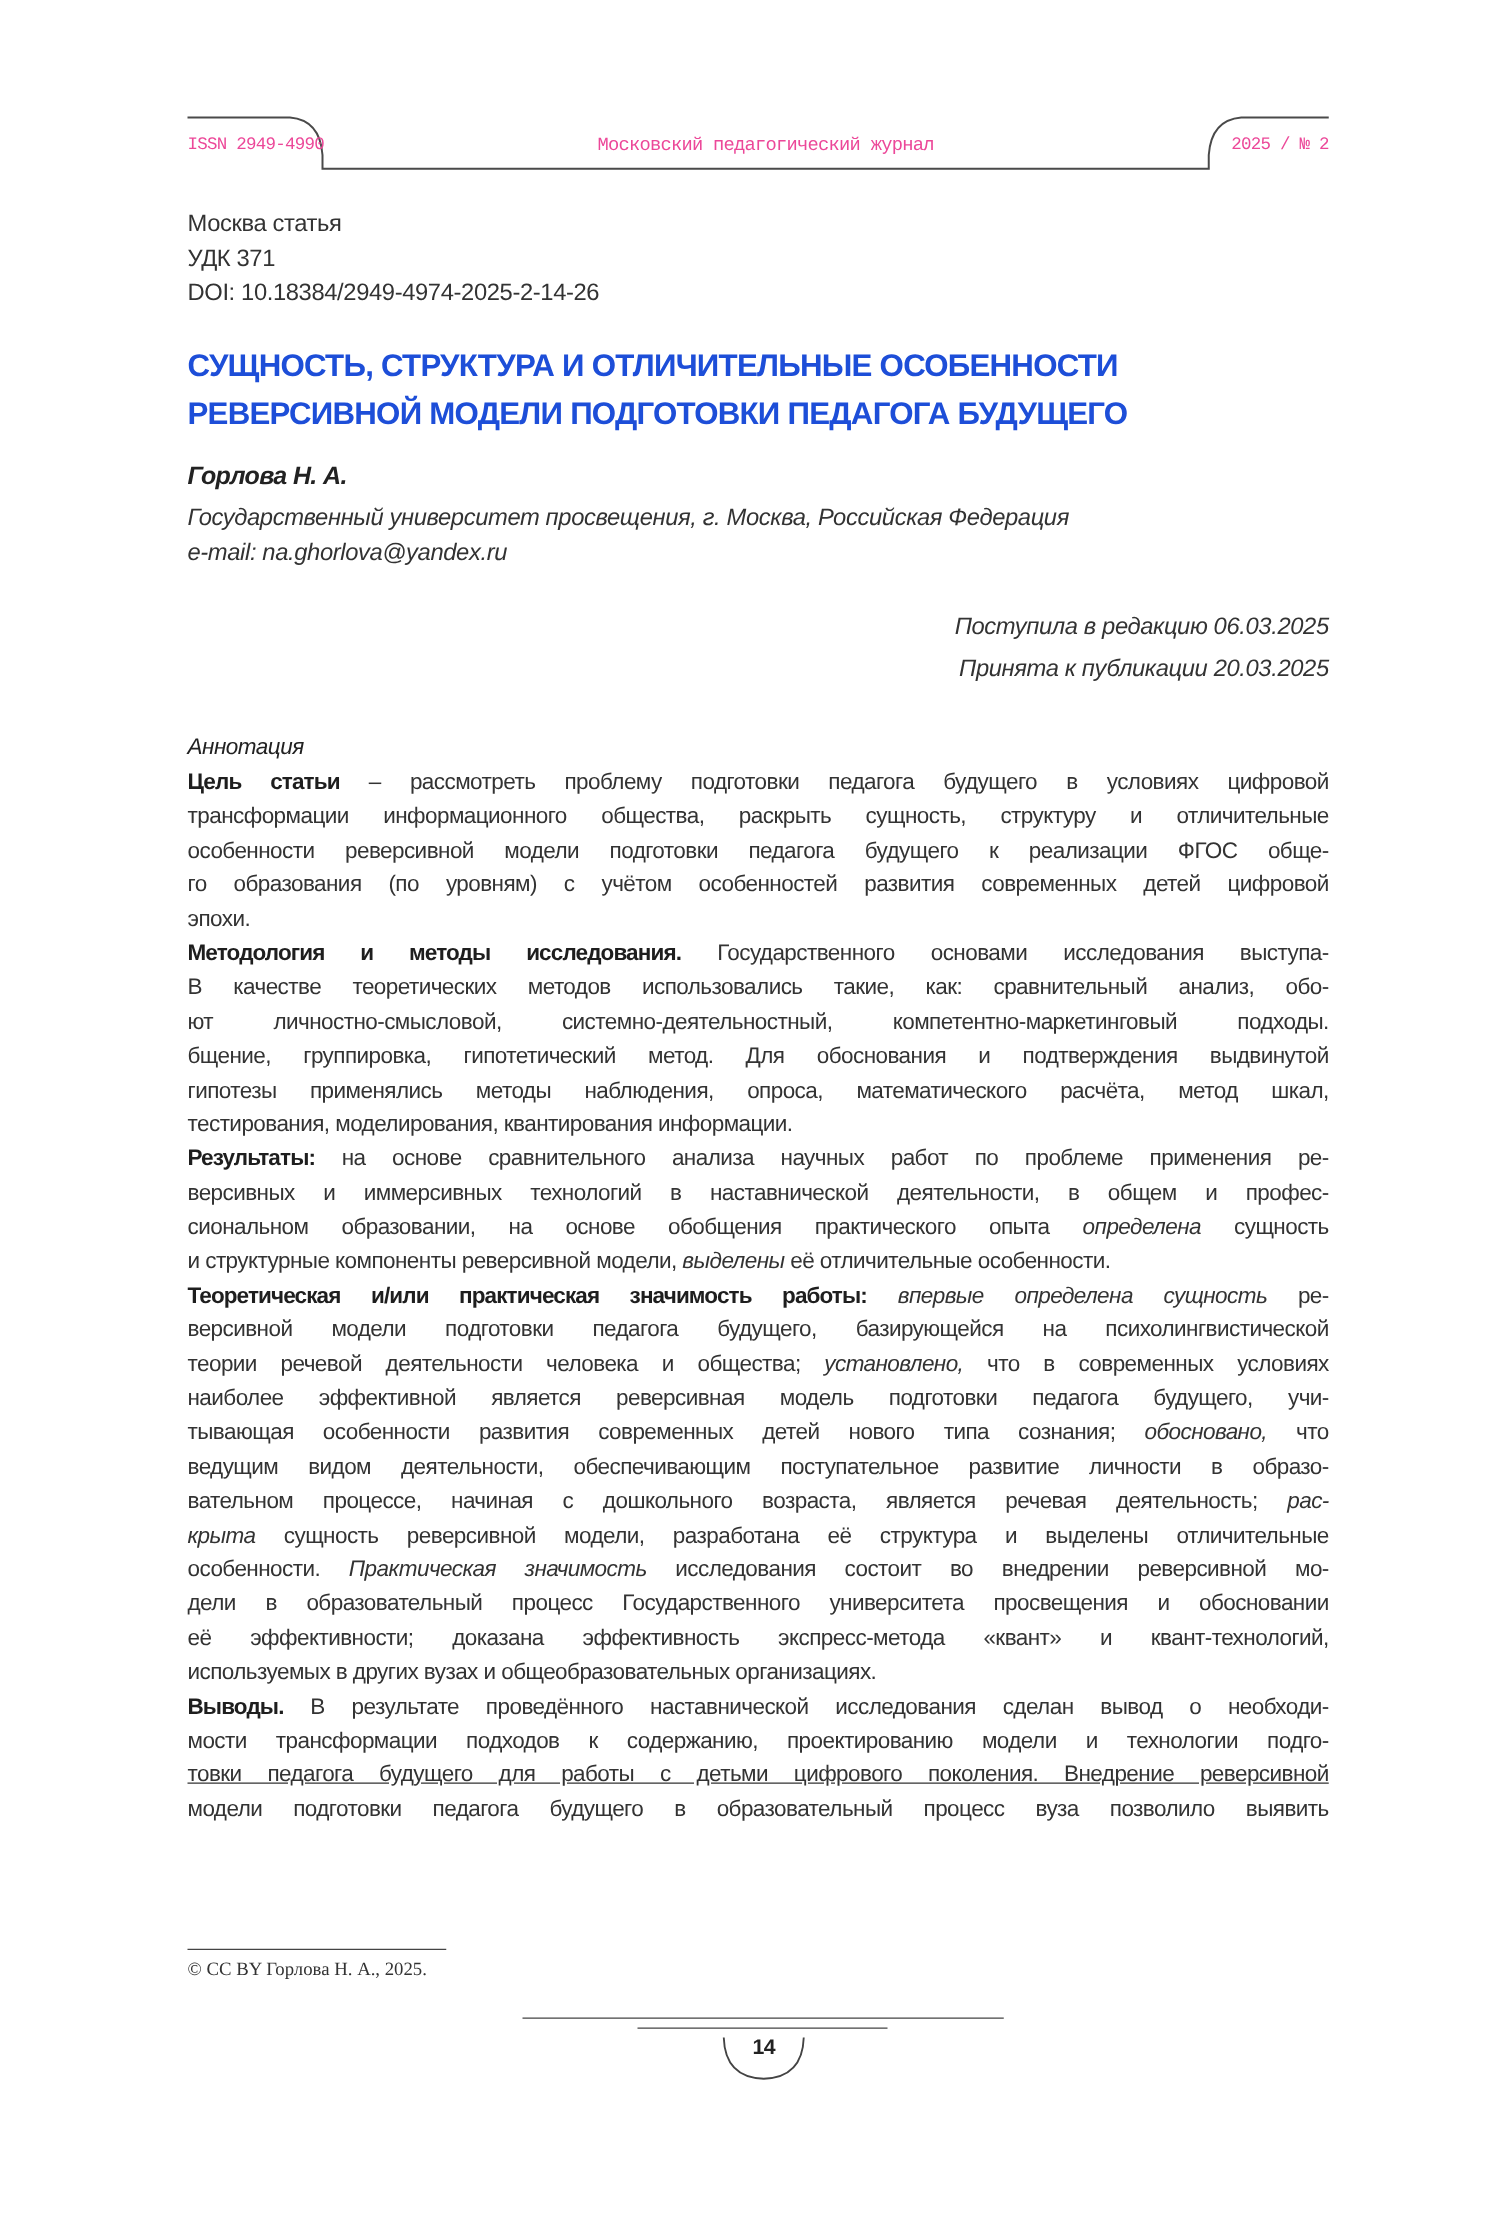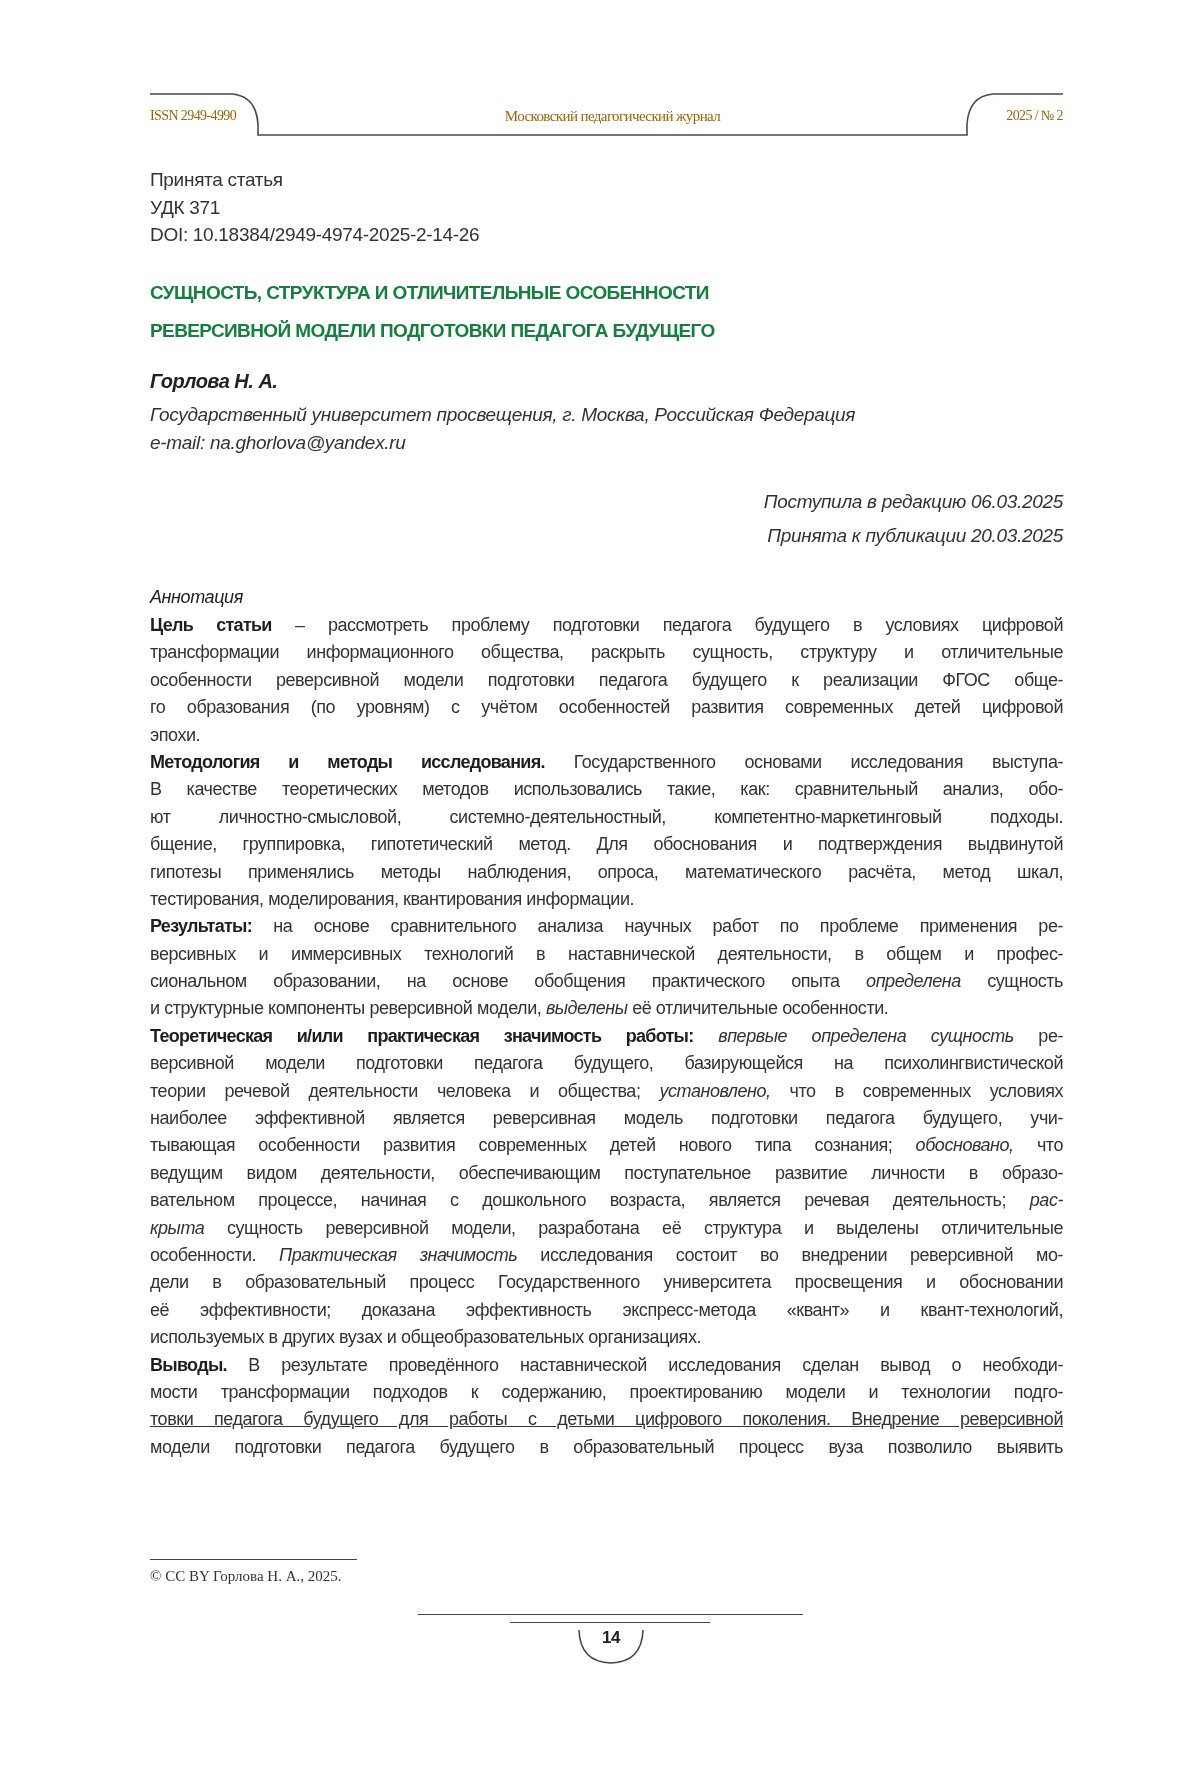--- a/index.html
+++ b/index.html
@@ -1,21 +1,21 @@
 <!DOCTYPE html>
 <html><head>
 <meta charset="utf-8">
 <style>
   html, body { margin: 0; padding: 0; background: #ffffff; }
   body { width: 1200px; height: 1783px; position: relative; overflow: hidden;
          font-family: "Liberation Sans", sans-serif; color: #2b2b2b; }
   .abs { position: absolute; }
-  .hdr-text { font-family: Liberation Serif, serif; font-size: 14px; color: #a16207; letter-spacing: -0.6px; }
+  .hdr-text { font-family: Liberation Mono, monospace; font-size: 14px; color: #ec4899; letter-spacing: -0.6px; }
   .meta { left: 150px; font-size: 19px; color: #333; letter-spacing: -0.3px; line-height: 27.5px; }
-  .title { left: 150px; width: 920px; font-size: 19px; font-weight: bold; color: #15803d; letter-spacing: -0.6px; line-height: 38px; }
+  .title { left: 150px; width: 920px; font-size: 25px; font-weight: bold; color: #1d4ed8; letter-spacing: -0.6px; line-height: 38px; }
   .author { left: 150px; font-size: 20px; font-weight: bold; font-style: italic; color: #222; letter-spacing: -0.5px; }
   .affil { left: 150px; font-size: 19px; font-style: italic; color: #333; letter-spacing: -0.3px; line-height: 28px; }
   .dates { right: 137px; text-align: right; font-size: 19px; font-style: italic; color: #333; letter-spacing: -0.3px; line-height: 34px; }
   .abstract { left: 150px; width: 913px; }
   .abstract-heading { font-size: 18px; font-weight: normal; font-style: italic; color: #222; letter-spacing: -0.4px; height: 30px; line-height: 30px; }
   .line { display: block; height: 27.4px; line-height: 27.4px; font-size: 18px; color: #333;
           text-align: justify; text-align-last: justify; letter-spacing: -0.45px; white-space: nowrap; overflow: visible; }
   .line.last { text-align-last: left; }
   .b { font-weight: bold; color: #1e1e1e; letter-spacing: -0.7px; margin-top: 36px; }
   .i { font-style: italic; }
@@ -31,21 +31,21 @@
 <div class="abs" style="left:0;top:0;width:1200px;height:150px;">
   <svg class="abs" style="left:0;top:0;" width="1200" height="150">
     <path d="M150 94 L232 94 Q256 96 258 124 L258 135 L967 135 L967 124 Q969 96 993 94 L1063 94" fill="none" stroke="#4a4a4a" stroke-width="1.6"></path>
   </svg>
   <span class="abs hdr-text" style="left:150px;top:108px;">ISSN 2949-4990</span>
   <span class="abs hdr-text" style="left:258px;width:709px;top:108px;text-align:center;font-size:15px;">Московский педагогический журнал</span>
   <span class="abs hdr-text" style="right:137px;top:108px;">2025 / № 2</span>
 </div>
 
 <div class="abs meta" style="top:166px;">
-  <div>Принята статья</div>
+  <div>Москва статья</div>
   <div>УДК 371</div>
   <div>DOI: 10.18384/2949-4974-2025-2-14-26</div>
 </div>
 
 <div class="abs title" style="top:274px;">
   <div>СУЩНОСТЬ, СТРУКТУРА И ОТЛИЧИТЕЛЬНЫЕ ОСОБЕННОСТИ</div>
   <div>РЕВЕРСИВНОЙ МОДЕЛИ ПОДГОТОВКИ ПЕДАГОГА БУДУЩЕГО</div>
 </div>
 
 <div class="abs author" style="top:370px;">Горлова Н. А.</div>

